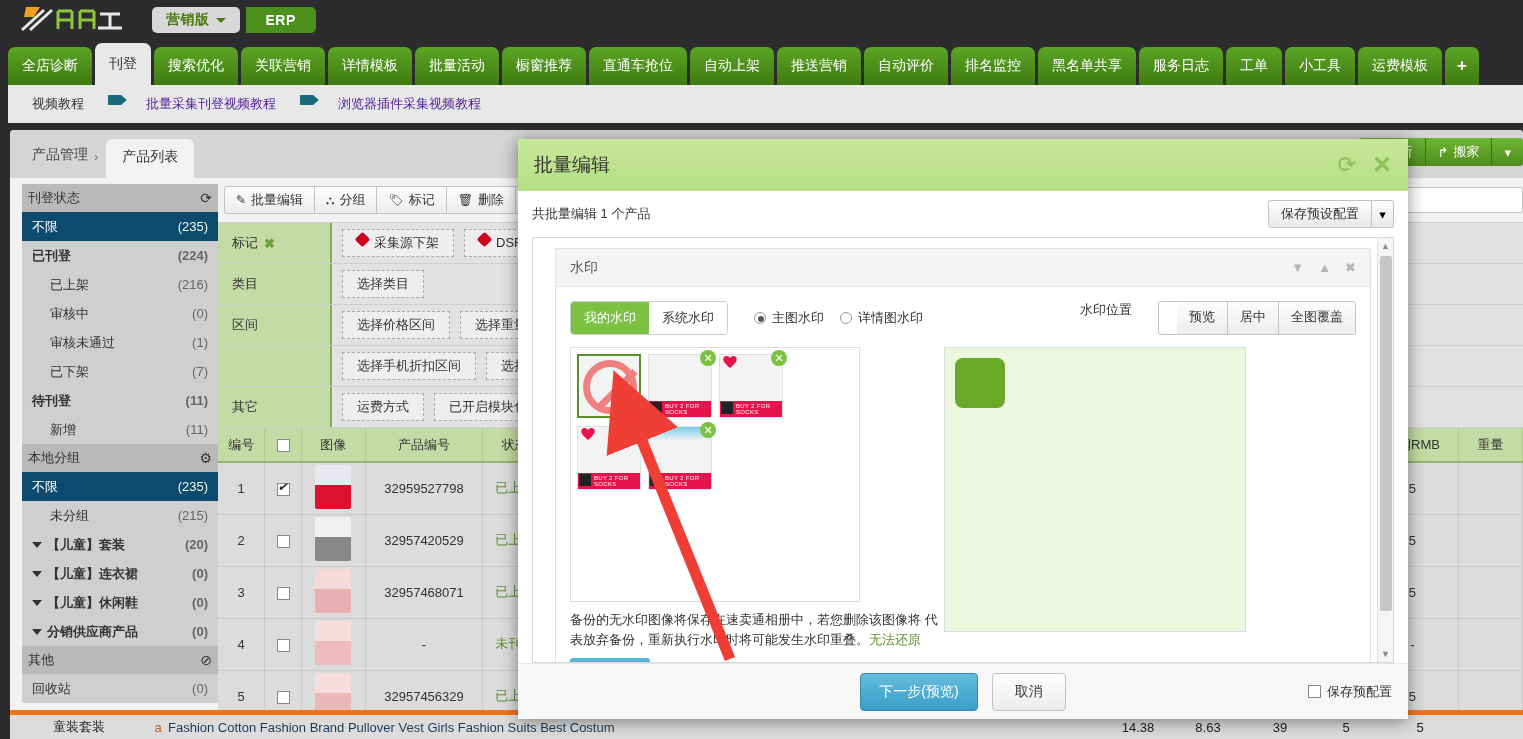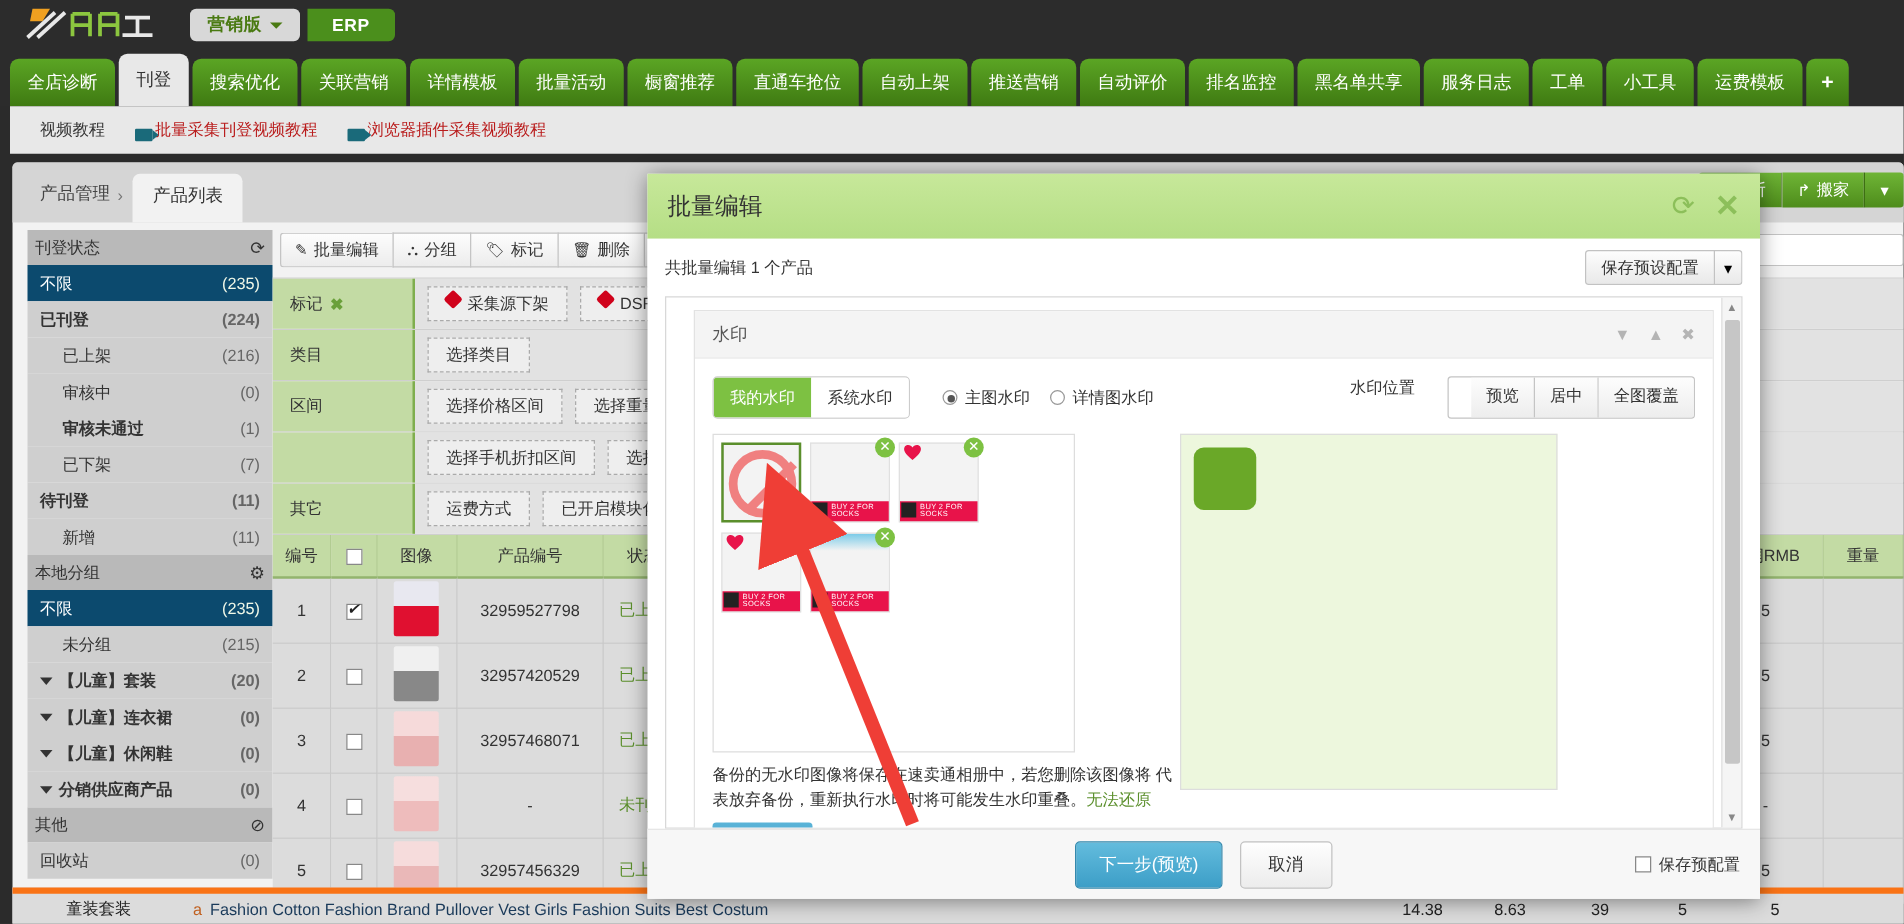--- a/index.html
+++ b/index.html
@@ -49,21 +49,21 @@
     height: 42px;
   }
   .tab.plus { padding: 0 12px; font-size:17px; font-weight:bold; }
 
   
   .videobar {
     position:absolute; left:8px; top:85px; width:1515px; height:38px;
     background:#e8e8e8; display:flex; align-items:center; padding-left: 24px; gap: 24px;
     color:#333; font-size:13px;
   }
-  .vlink { color:#b91c1c; display:flex; align-items:flex-end; gap:2px; cursor:pointer; }
+  .vlink { color:#4c1d95; display:flex; align-items:flex-start; gap:24px; cursor:pointer; }
   .vcam { display:inline-block; width:14px; height:10px; background:#1a6a7a; position:relative; border-radius:1px;}
   .vcam:after { content:''; position:absolute; right:-5px; top:1px; width:0;height:0;
                 border-top:4px solid transparent;border-bottom:4px solid transparent;border-left:5px solid #1a6a7a;}
 
   
   .pagebody {
     position:absolute; left:10px; top:130px; width:1513px; height:609px;
     background:#f2f2f2; border-radius:4px 4px 0 0;
   }
   .breadcrumbrow {
@@ -437,21 +437,21 @@
             </span>
             <span class="cnt">(216)</span>
           </div>
           <div class="side-item indent">
             <span style="display: flex; align-items: center;">
               <span>审核中</span>
             </span>
             <span class="cnt">(0)</span>
           </div>
           <div class="side-item indent">
-            <span style="display: flex; align-items: center; font-weight: bold;">
+            <span style="display: flex; align-items: center;">
               <span>审核未通过</span>
             </span>
             <span class="cnt">(1)</span>
           </div>
           <div class="side-item indent">
             <span style="display: flex; align-items: center;">
               <span>已下架</span>
             </span>
             <span class="cnt">(7)</span>
           </div>

